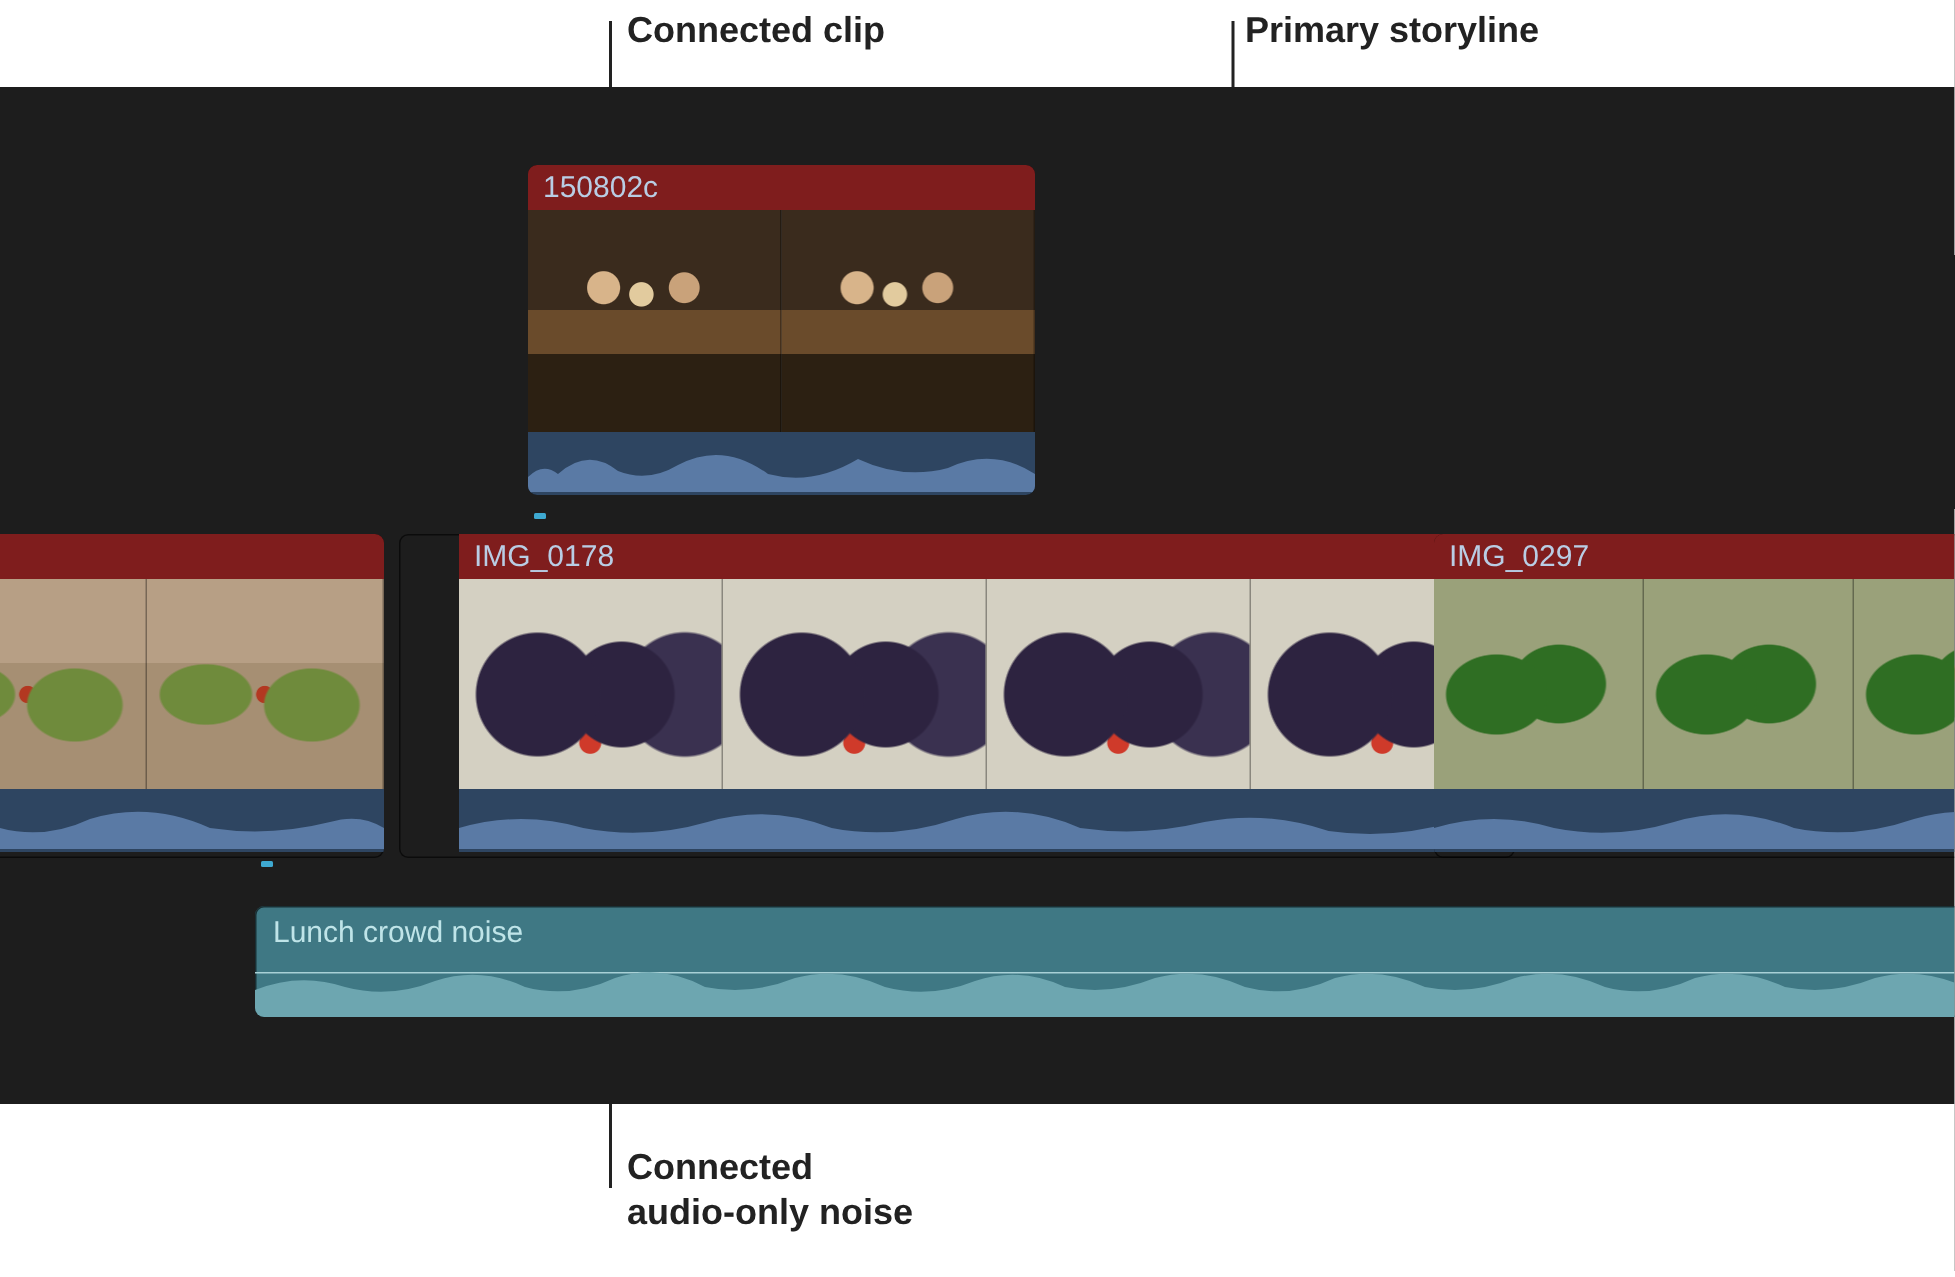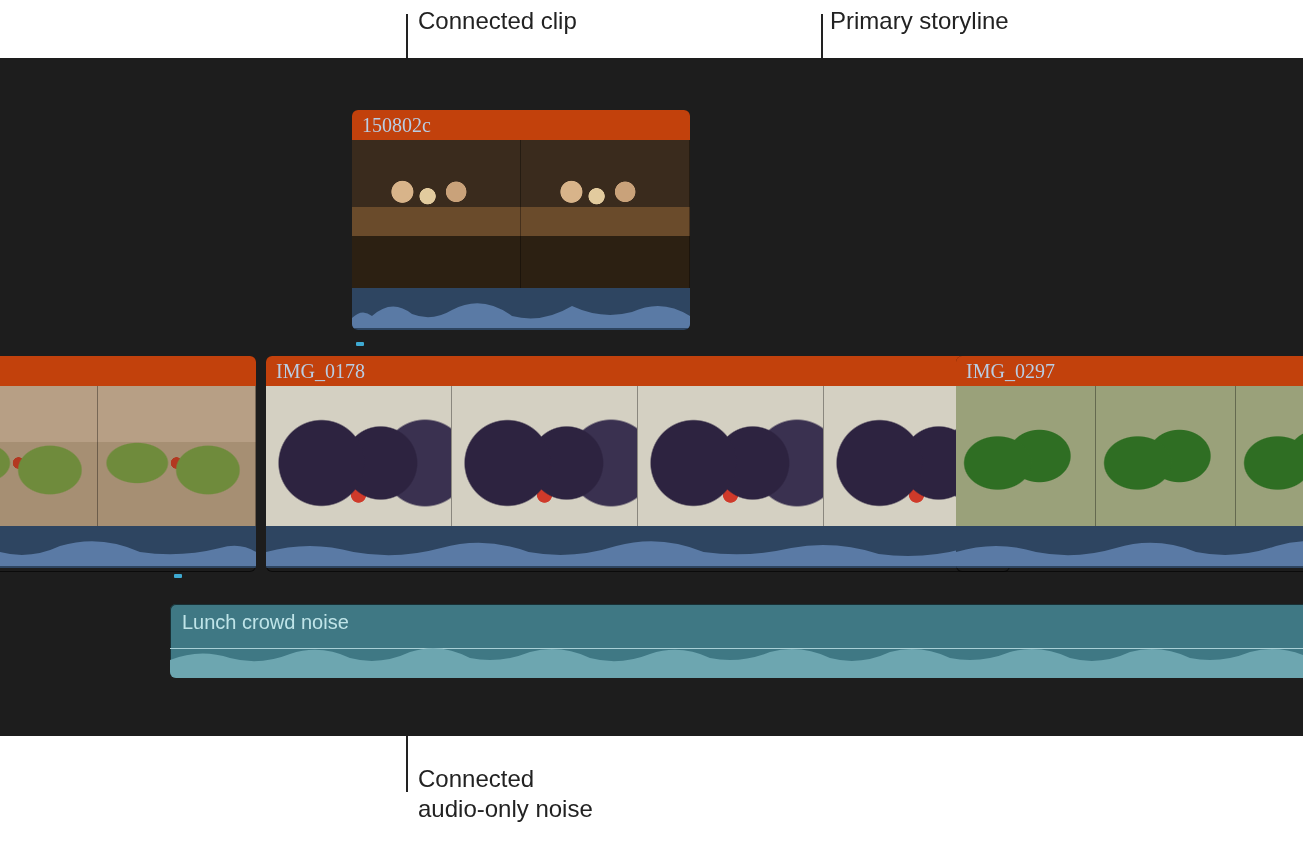--- a/index.html
+++ b/index.html
@@ -1,20 +1,20 @@
 <!DOCTYPE html>
 <html><head>
 <meta charset="utf-8">
 <style>
   * { box-sizing: border-box; margin: 0; padding: 0; }
   html, body { width: 1303px; height: 851px; background: #ffffff; font-family: -apple-system, "Helvetica Neue", Arial, sans-serif; }
   .canvas { position: relative; width: 1303px; height: 851px; overflow: hidden; }
 
   
-  .anno-label { position: absolute; color: #222; font-size: 24px; line-height: 1.25; }
+  .anno-label { position: absolute; color: #222; font-size: 24px; line-height: 1.25; font-weight: bold; }
 
   .anno-leader { position: absolute; background: #222; width: 2px; }
 
   
   .timeline-band {
     position: absolute;
     left: 0; right: 0;
     background: #1d1d1d;
     top: 58px;
     height: 678px;
@@ -31,21 +31,21 @@
   }
   .clip .titlebar {
     height: 30px;
     line-height: 30px;
     padding: 0 10px;
     font-size: 20px;
     color: #b9cde4;
     white-space: nowrap;
     overflow: hidden;
   }
-  .video-clip .titlebar { background: #c2410c; font-family: Liberation Serif, serif; }
+  .video-clip .titlebar { background: #7f1d1d; }
   .video-clip .filmstrip {
     display: flex;
     flex-direction: row;
     height: 132px;
     background: #1c2a3a;
   }
   .video-clip .filmstrip .frame {
     flex: 1 1 0;
     border-right: 1px solid rgba(0,0,0,0.35);
   }
@@ -146,21 +146,21 @@
         <div class="frame scene-market-a"></div>
         <div class="frame scene-market-a"></div>
       </div>
       <div class="audiowave">
         <svg class="wave-svg" viewBox="0 0 316 42" preserveAspectRatio="none">
           <path d="M0 40 L0 24 Q30 12 60 26 Q90 34 120 20 Q160 8 200 26 Q240 32 280 22 Q300 16 316 26 L316 40 Z" fill="#5a7aa5"></path>
         </svg>
       </div>
     </div>
 
-    <div class="clip video-clip" style="left:266px; top:298px; width:744px; height:216px;">
+    <div class="clip video-clip" style="left:266px; top:298px; width:744px; height:216px;padding-left:40px;">
       <div class="titlebar">IMG_0178</div>
       <div class="filmstrip" style="height:140px;">
         <div class="frame scene-grapes"></div>
         <div class="frame scene-grapes"></div>
         <div class="frame scene-grapes"></div>
         <div class="frame scene-grapes"></div>
       </div>
       <div class="audiowave">
         <svg class="wave-svg" viewBox="0 0 680 42" preserveAspectRatio="none">
           <path d="M0 40 L0 26 Q40 14 80 26 Q120 34 160 22 Q200 10 240 26 Q280 34 320 20 Q360 8 400 26 Q440 32 480 22 Q520 14 560 28 Q600 34 640 22 Q660 16 680 26 L680 40 Z" fill="#5a7aa5"></path>

